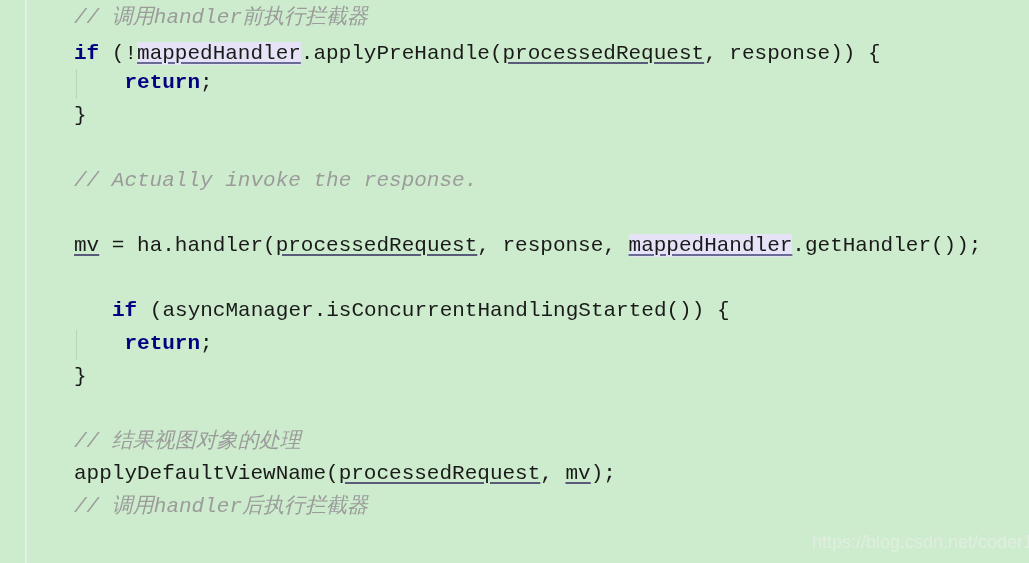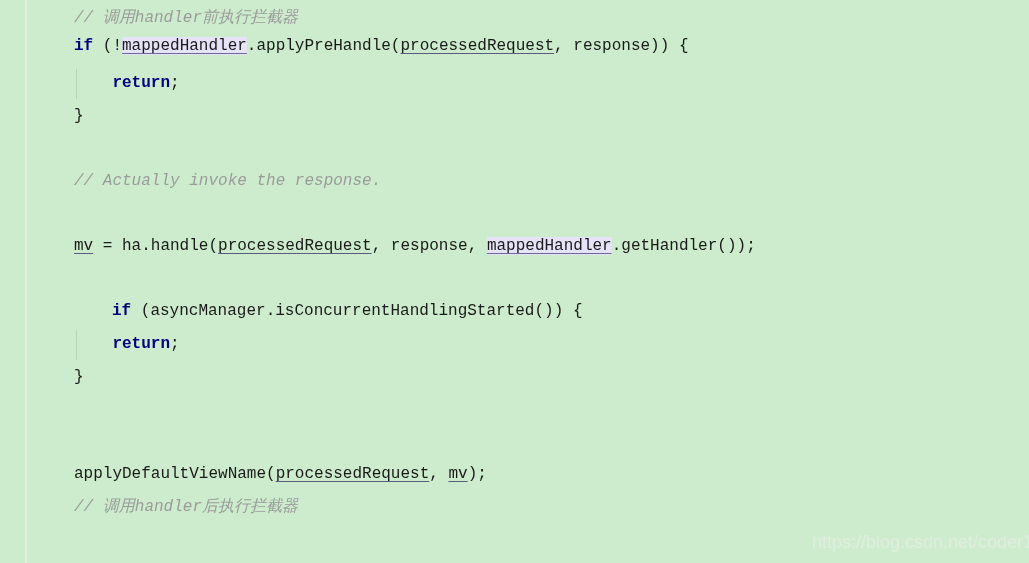--- a/index.html
+++ b/index.html
@@ -39,21 +39,21 @@
     width: 1029px;
     height: 563px;
   }
 
   .line {
     position: absolute;
     left: 0;
     width: 1029px;
     height: 32.6px;
     line-height: 32.6px;
-    font-size: 16px;
+    font-size: 21px;
     letter-spacing: 0px;
     white-space: pre;
     color: #202020;
   }
 
   .code-text {
     position: absolute;
     left: 74px;
     top: 0;
     white-space: pre;
@@ -104,30 +104,31 @@
 </style>
 </head>
 <body>
 
 <div id="editor">
 
   <div id="gutter-separator"></div>
 
   <div id="code">
       <div class="line" style="top: 2px;"><span class="code-text"><span class="cmt">// 调用handler前执行拦截器</span></span></div>
-      <div class="line" style="top: 30px;"><span class="code-text"><span class="kw">if</span><span class="plain"> (!</span><span class="plain hl">mappedHandler</span><span class="plain">.applyPreHandle(</span><span class="plain ul">processedRequest</span><span class="plain">, response)) {</span></span></div>
+      <div class="line" style="top: 38px;"><span class="code-text"><span class="kw">if</span><span class="plain"> (!</span><span class="plain hl">mappedHandler</span><span class="plain">.applyPreHandle(</span><span class="plain ul">processedRequest</span><span class="plain">, response)) {</span></span></div>
       <div class="line" style="top: 67.2px;"><div class="indent-guide" style="left: 76px; top: 2px; height: 30px;"></div><span class="code-text"><span class="plain">    </span><span class="kw">return</span><span class="plain">;</span></span></div>
       <div class="line" style="top: 99.8px;"><span class="code-text"><span class="plain">}</span></span></div>
       <div class="line" style="top: 132.4px;"><span class="code-text"></span></div>
       <div class="line" style="top: 165px;"><span class="code-text"><span class="cmt">// Actually invoke the response.</span></span></div>
-      <div class="line" style="top: 230.2px;"><span class="code-text"><span class="plain ul">mv</span><span class="plain"> = ha.handle(</span><span class="plain ul">processedRequest</span><span class="plain">, response, </span><span class="plain hl">mappedHandler</span><span class="plain">.getHandler());</span></span></div>
+      <div class="line" style="top: 230.2px;"><span class="code-text"><span class="plain ul">mv</span><span class="plain"> = ha.handler(</span><span class="plain ul">processedRequest</span><span class="plain">, response, </span><span class="plain hl">mappedHandler</span><span class="plain">.getHandler());</span></span></div>
       <div class="line" style="top: 262.8px;"><span class="code-text"></span></div>
       <div class="line" style="top: 295.4px; margin-left: 38px;"><span class="code-text"><span class="kw">if</span><span class="plain"> (asyncManager.isConcurrentHandlingStarted()) {</span></span></div>
       <div class="line" style="top: 328px;"><div class="indent-guide" style="left: 76px; top: 2px; height: 30px;"></div><span class="code-text"><span class="plain">    </span><span class="kw">return</span><span class="plain">;</span></span></div>
       <div class="line" style="top: 360.6px;"><span class="code-text"><span class="plain">}</span></span></div>
       <div class="line" style="top: 393.2px;"><span class="code-text"></span></div>
+      <div class="line" style="top: 425.8px;"><span class="code-text"><span class="cmt">// 结果视图对象的处理</span></span></div>
       <div class="line" style="top: 458.4px;"><span class="code-text"><span class="plain">applyDefaultViewName(</span><span class="plain ul">processedRequest</span><span class="plain">, </span><span class="plain ul">mv</span><span class="plain">);</span></span></div>
       <div class="line" style="top: 491px;"><span class="code-text"><span class="cmt">// 调用handler后执行拦截器</span></span></div>
     </div>
 
   <div id="watermark">https://blog.csdn.net/coder1994</div>
 
 </div>
 
 </body></html>

